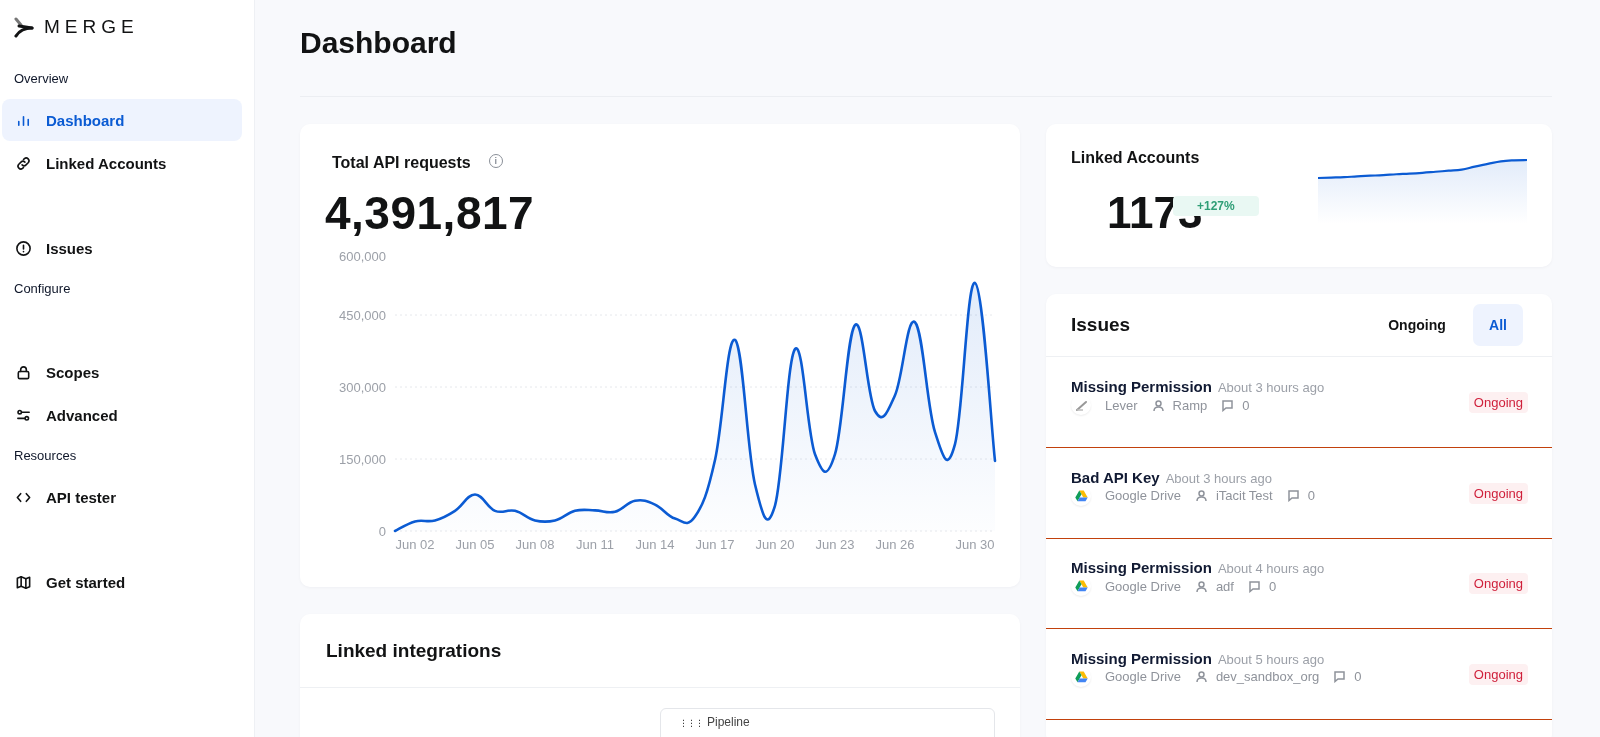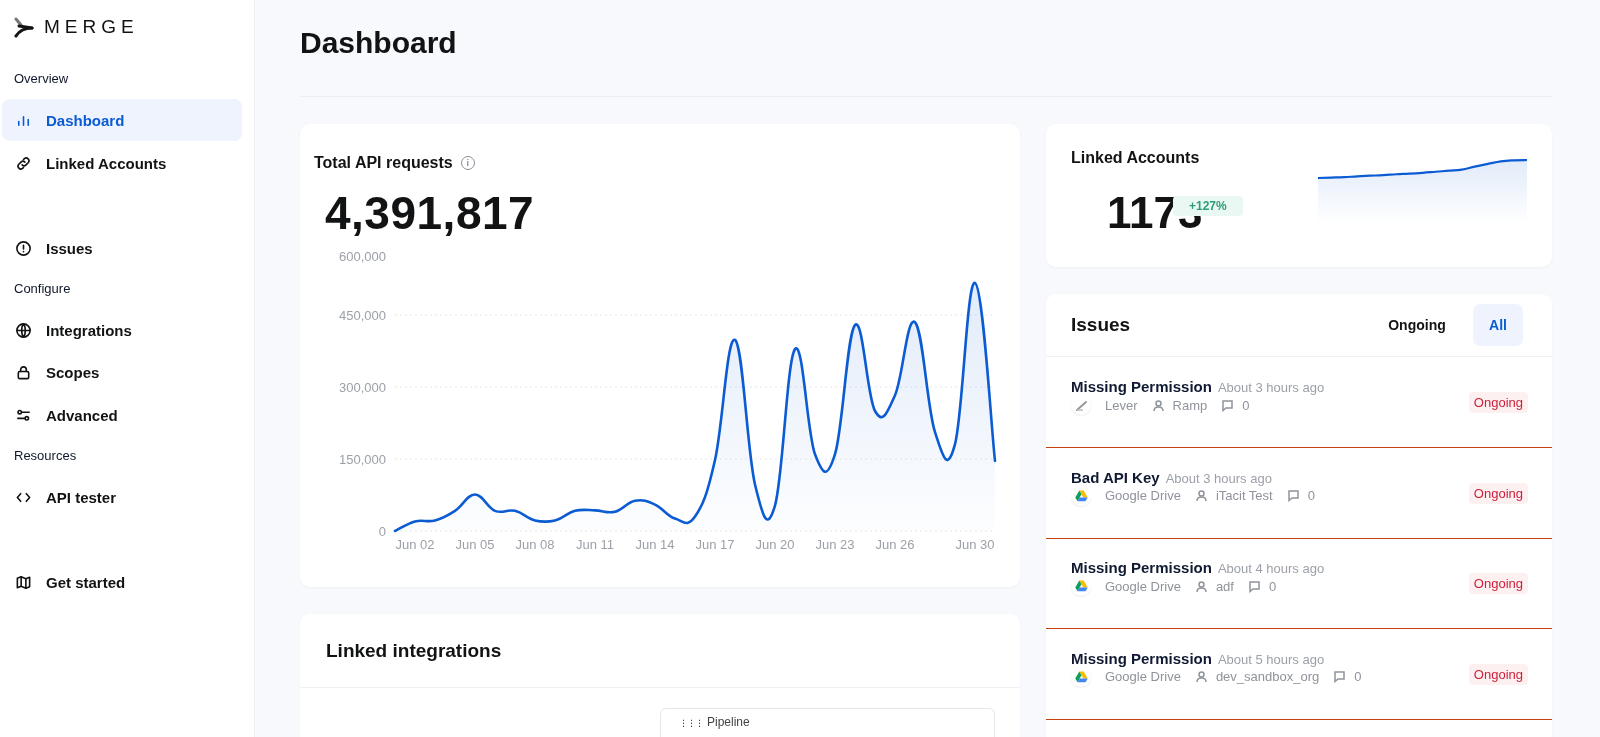--- a/index.html
+++ b/index.html
@@ -17,29 +17,29 @@
   .nav-item .ico { width: 18px; height: 18px; display: flex; align-items: center; justify-content: center; }
   .nav-item .ico svg { width: 17px; height: 17px; stroke: currentColor; fill: none; stroke-width: 1.7; stroke-linecap: round; stroke-linejoin: round; }
   .kbd { position: absolute; right: 14px; top: 12px; font-size: 10px; color: #7c8088; border: 1px solid #e5e7eb; border-radius: 9px; padding: 2px 7px; font-weight: 500; }
 
   
   .page-title { position: absolute; left: 300px; top: 26px; font-size: 30px; font-weight: 600; color: #121314; }
   .title-rule { position: absolute; left: 300px; top: 96px; width: 1252px; height: 1px; background: #eceef2; }
 
   .card { position: absolute; background: #ffffff; border-radius: 10px; box-shadow: 0 1px 3px rgba(20,30,60,0.04); }
   .api-card { left: 300px; top: 124px; width: 720px; height: 463px; }
-  .api-title { position: absolute; left: 14px; top: 30px; font-size: 16px; font-weight: 600; display: flex; align-items: center; gap: 8px; }
+  .api-title { position: absolute; left: 32px; top: 30px; font-size: 16px; font-weight: 600; display: flex; align-items: flex-start; gap: 18px; }
   .info-icon { width: 14px; height: 14px; border: 1.2px solid #8a8f98; border-radius: 50%; display: inline-flex; align-items: center; justify-content: center; font-size: 9px; color: #8a8f98; font-weight: 700; }
   .api-value { position: absolute; left: 25px; top: 62px; font-size: 46px; font-weight: 700; letter-spacing: 0.5px; }
   .chart-svg { position: absolute; left: 0; top: 0; }
 
   .la-card { left: 1046px; top: 124px; width: 506px; height: 143px; }
   .la-title { position: absolute; left: 25px; top: 25px; font-size: 16px; font-weight: 600; }
   .la-value { position: absolute; left: 24px; top: 64px; font-size: 44px; font-weight: 600; margin-left: 37px; }
-  .la-badge { position: absolute; left: 127px; top: 72px; background: #e9f8f3; color: #2f9e76; font-size: 12px; font-weight: 600; padding: 3px 16px; border-radius: 4px; text-align: center; }
+  .la-badge { position: absolute; left: 127px; top: 72px; background: #e9f8f3; color: #2f9e76; font-size: 12px; font-weight: 600; padding: 3px 24px; border-radius: 4px; text-align: center; }
   .spark { position: absolute; left: 0; top: 0; }
 
   .issues-card { left: 1046px; top: 294px; width: 506px; height: 450px; overflow: hidden; }
   .issues-title { position: absolute; left: 25px; top: 20px; font-size: 19px; font-weight: 600; }
   .tab { position: absolute; top: 10px; height: 42px; display: flex; align-items: center; justify-content: center; font-size: 14px; font-weight: 600; border-radius: 7px; cursor: pointer; }
   .tab-ongoing { left: 330px; width: 82px; color: #121314; }
   .tab-all { left: 427px; width: 50px; background: #eef3fe; color: #0b5bd3; }
   .issues-rule { position: absolute; left: 0; top: 62px; width: 506px; height: 1px; background: #eef0f3; }
   .issue-row { position: absolute; left: 0; width: 506px; height: 91px; border-bottom: 1px solid #c2410c; }
   .issue-name { position: absolute; left: 25px; top: 21px; font-size: 15px; font-weight: 600; color: #111a33; }
@@ -94,29 +94,20 @@
         <svg viewBox="0 0 18 18">
           <circle cx="9" cy="9" r="7"></circle>
           <path d="M9 5.5v4M9 12.3v.2"></path>
         </svg>
       </span>
     <span>Issues</span>
   </div>
 
   <div class="section-label" style="top:281px">Configure</div>
 
-  <div class="nav-item" style="top:309px">
-    <span class="ico">
-        <svg viewBox="0 0 18 18">
-          <circle cx="9" cy="9" r="7"></circle>
-          <path d="M2 9h14M9 2c2.5 2.5 2.5 11.5 0 14M9 2c-2.5 2.5-2.5 11.5 0 14"></path>
-        </svg>
-      </span>
-    <span>Integrations</span>
-  </div>
   <div class="nav-item" style="top:351px">
     <span class="ico">
         <svg viewBox="0 0 18 18">
           <rect x="3.5" y="8" width="11" height="7.5" rx="1.5"></rect>
           <path d="M6 8V6a3 3 0 0 1 6 0v2"></path>
         </svg>
       </span>
     <span>Scopes</span>
   </div>
   <div class="nav-item" style="top:394px">

